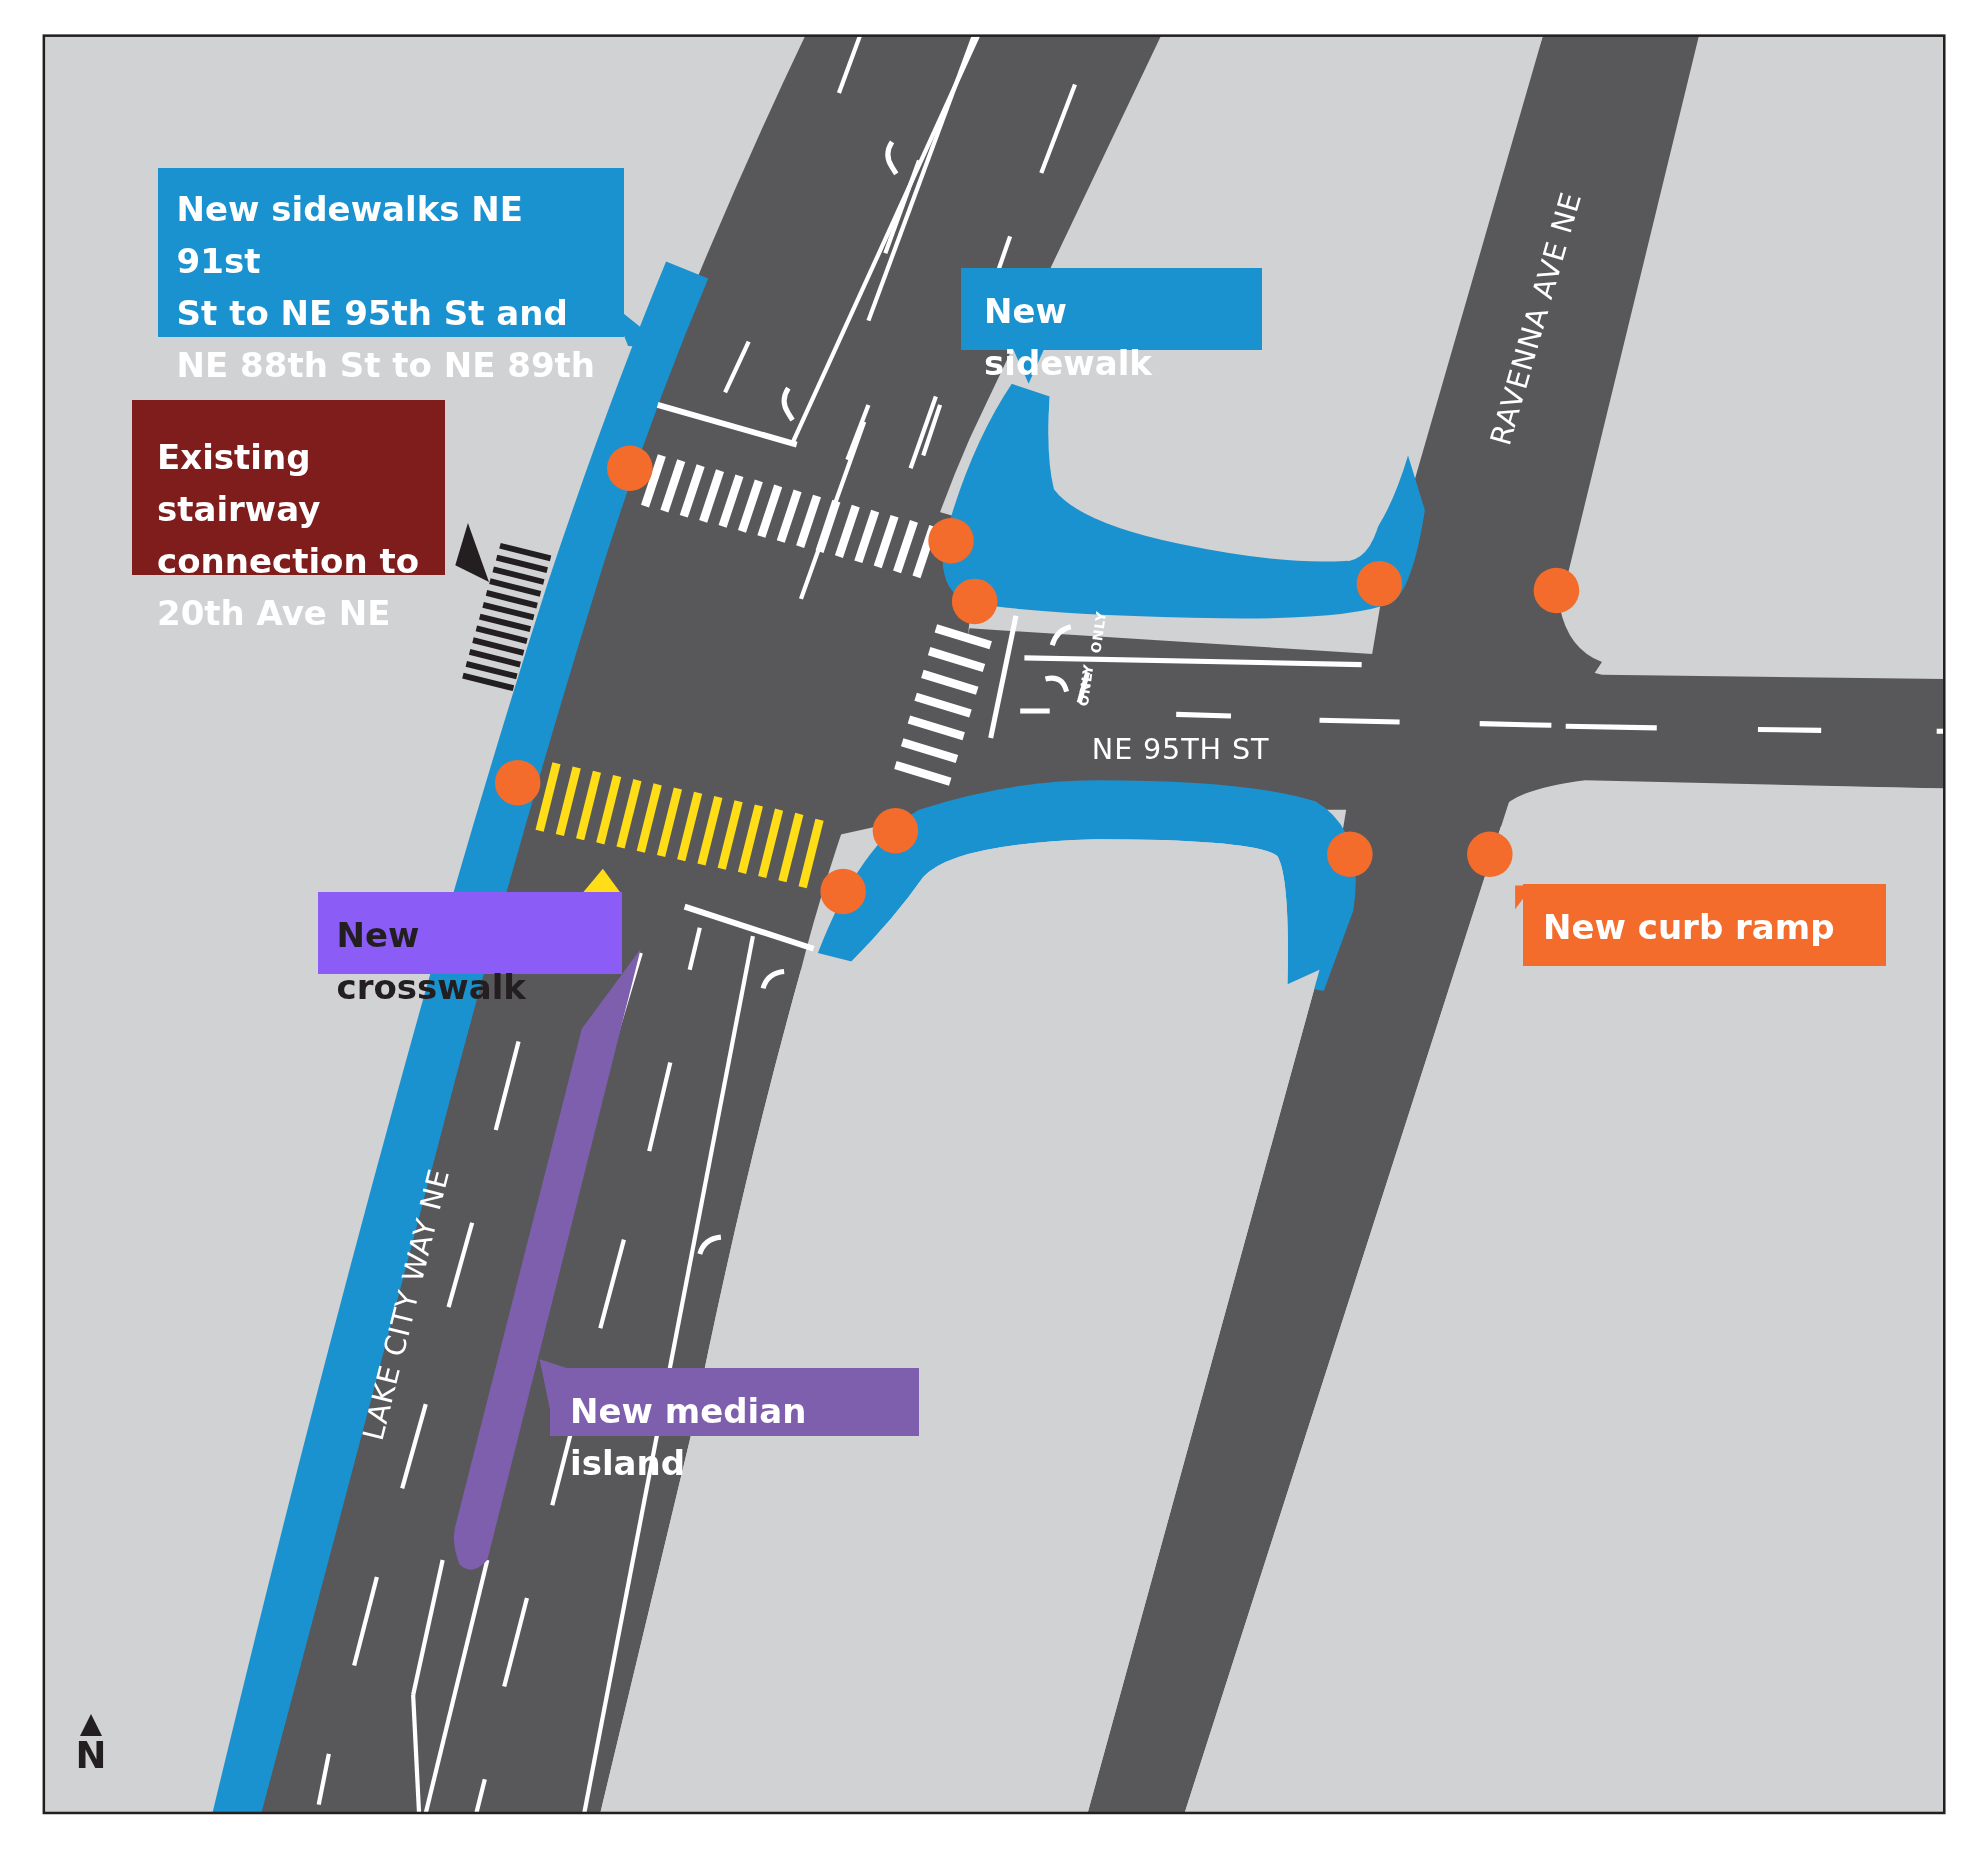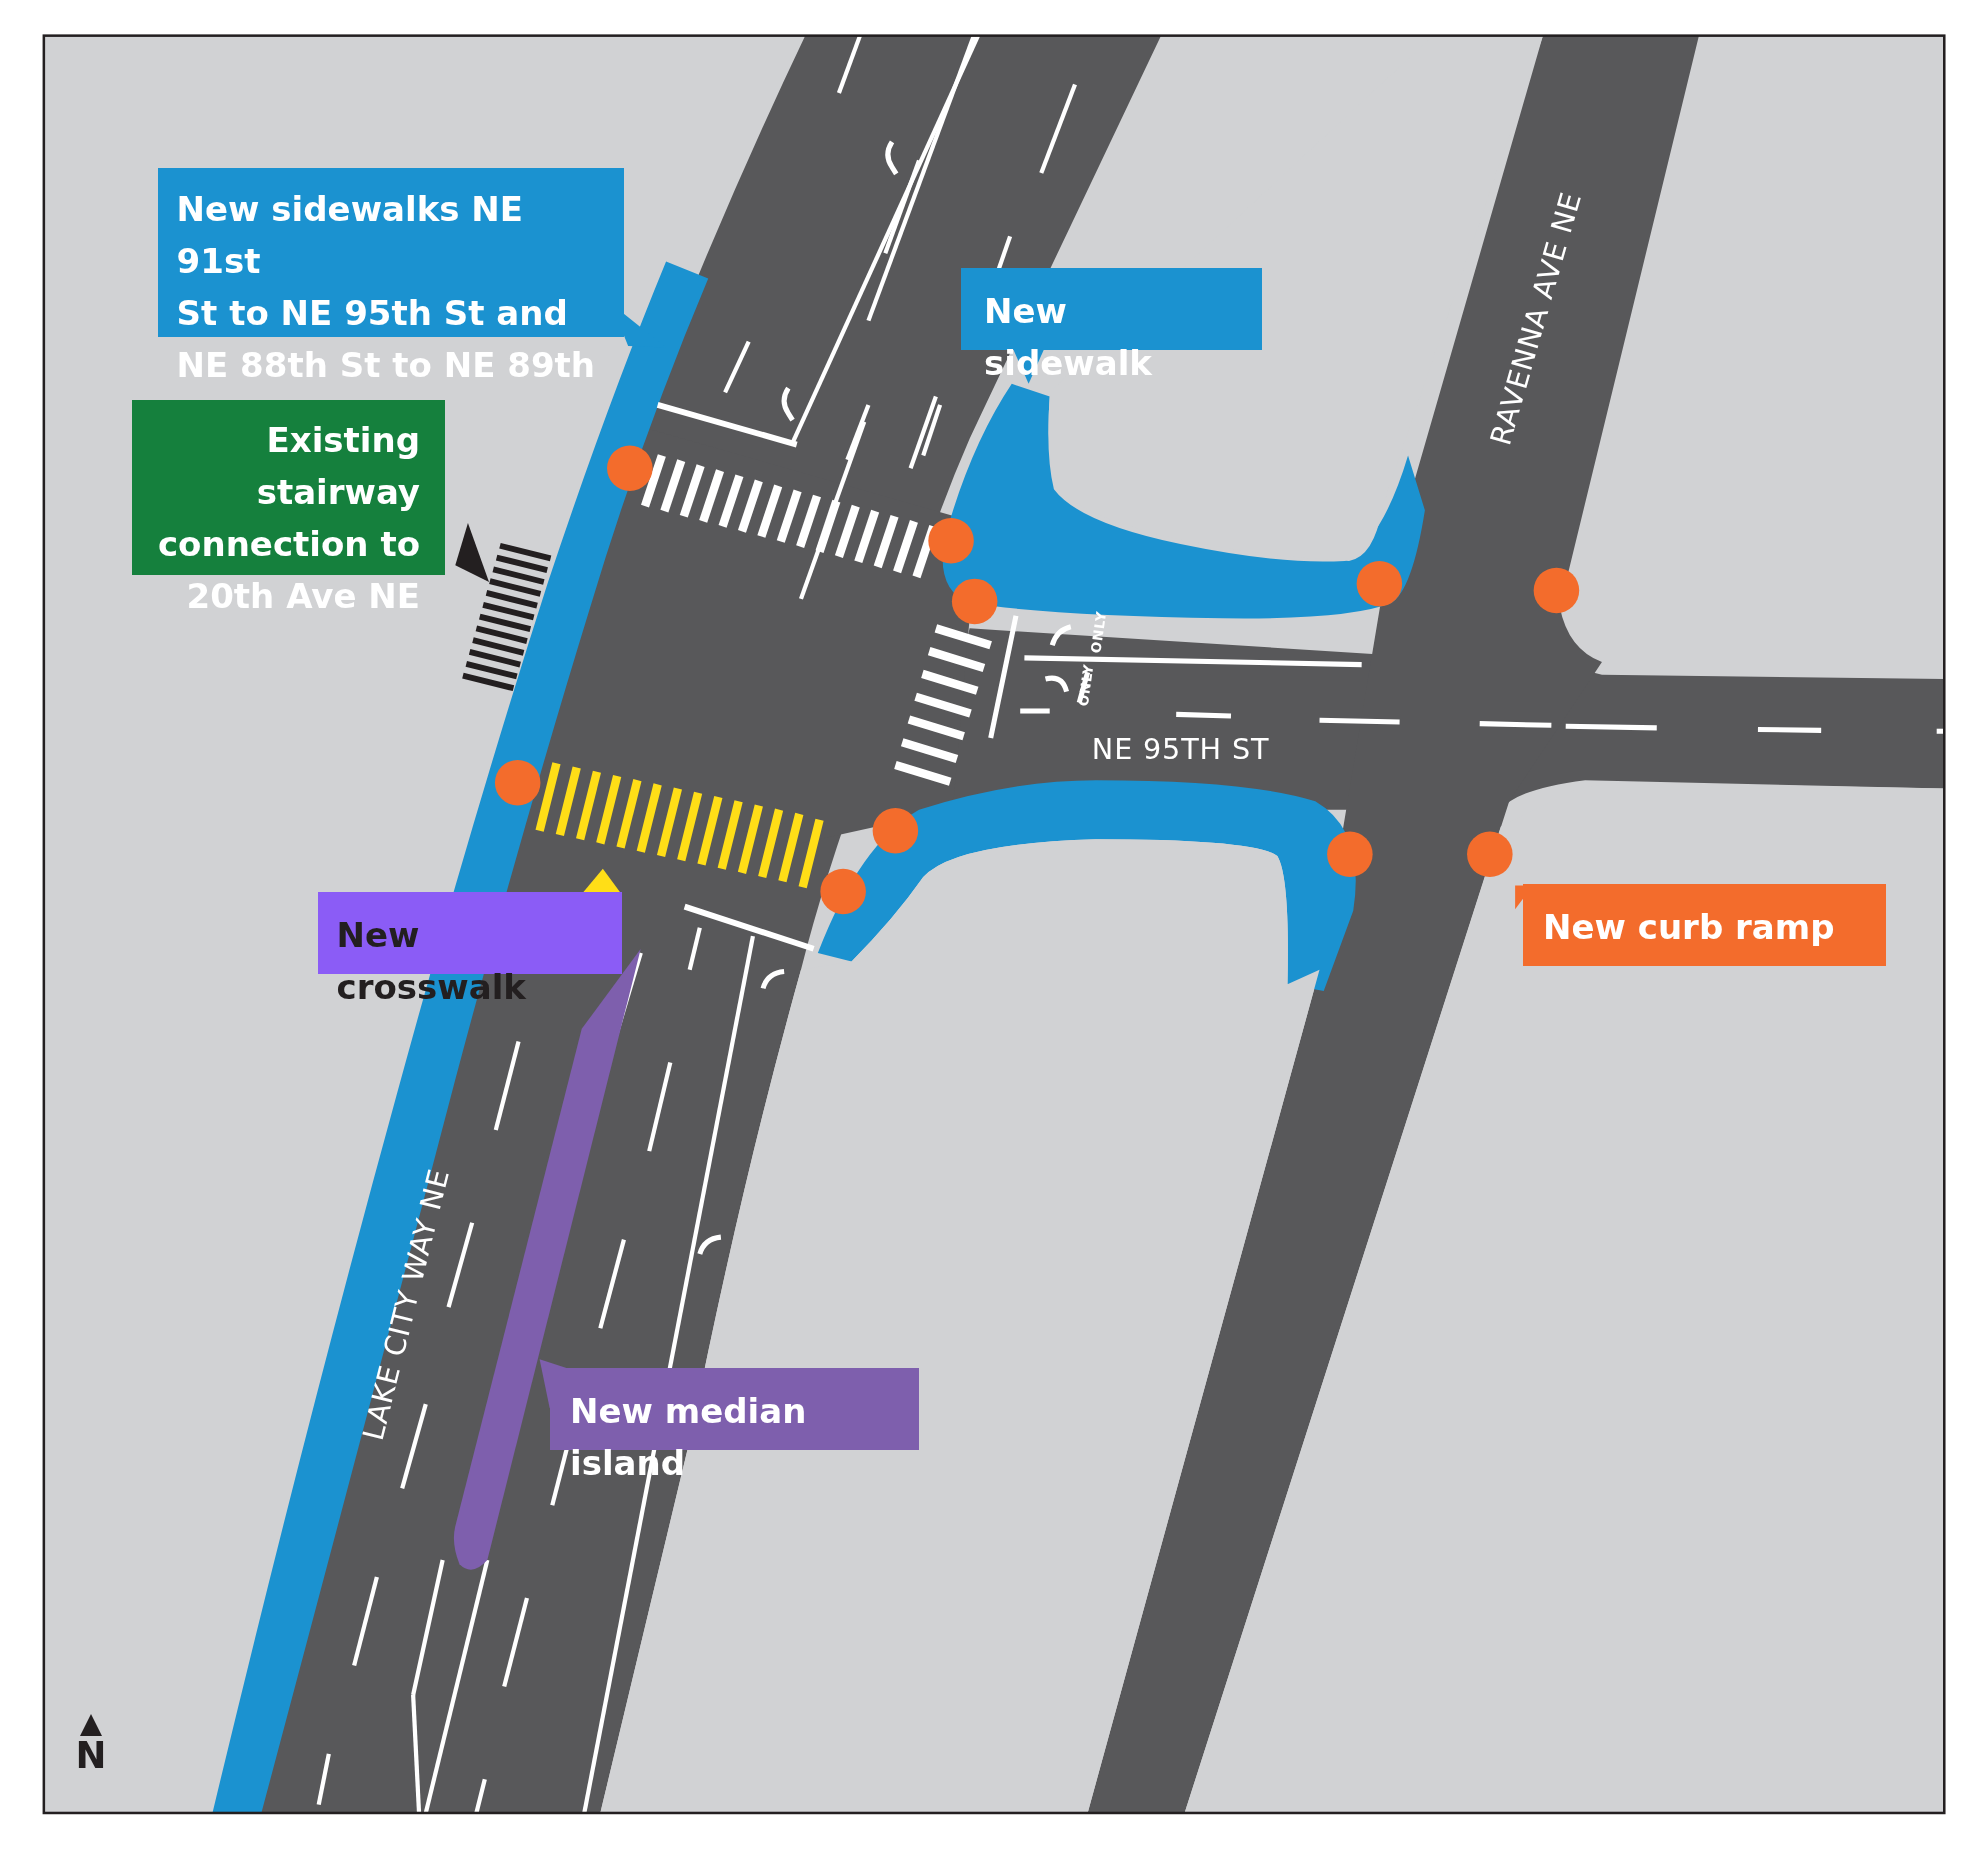--- a/index.html
+++ b/index.html
@@ -181,24 +181,24 @@
   <text class="street-label" style="font-size:16px;font-weight:bold" transform="translate(1305,775) rotate(-82)">ONLY</text>
   <text class="street-label" style="font-size:16px;font-weight:bold" transform="translate(1290,838) rotate(-82)">ONLY</text>
 
   <rect x="52" y="42" width="2254" height="2108" fill="none" stroke="#231f20" stroke-width="3"></rect>
 </svg>
 
 <div class="callout" style="left:158px;top:168px;width:466px;height:169px;background:#1b92d0;padding:15px 18.6px;">New sidewalks NE 91st
 St to NE 95th St and
 NE 88th St to NE 89th St</div>
 <div class="callout" style="left:961px;top:268px;width:301px;height:82px;background:#1b92d0;padding:17px 23px;">New sidewalk</div>
-<div class="callout" style="left:132px;top:400px;width:313px;height:175px;background:#15803d;padding:14px 25px;text-align:right;">Existing stairway
+<div class="callout" style="left:132px;top:400px;width:313px;height:175px;background:#7f1d1d;padding:31px 25px;">Existing stairway
 connection to
 20th Ave NE</div>
 <div class="callout" style="left:318px;top:892px;width:304px;height:82px;background:#8b5cf6;color:#231f20;padding:17px 18.6px;">New crosswalk</div>
 <div class="callout" style="left:1523px;top:884px;width:363px;height:82px;background:#f36c2c;padding:17px 20px;">New curb ramp</div>
-<div class="callout" style="left:550px;top:1368px;width:369px;height:82px;background:#7e5fad;padding:17px 20px;">New median island</div>
+<div class="callout" style="left:550px;top:1368px;width:369px;height:68px;background:#7e5fad;padding:17px 20px;">New median island</div>
 
 <div class="north">
   <div style="width:0;height:0;margin:0 auto;border-left:11px solid transparent;border-right:11px solid transparent;border-bottom:22px solid #231f20;"></div>
   <div style="font-size:37px;line-height:39px;">N</div>
 </div>
 
 
 </body></html>

